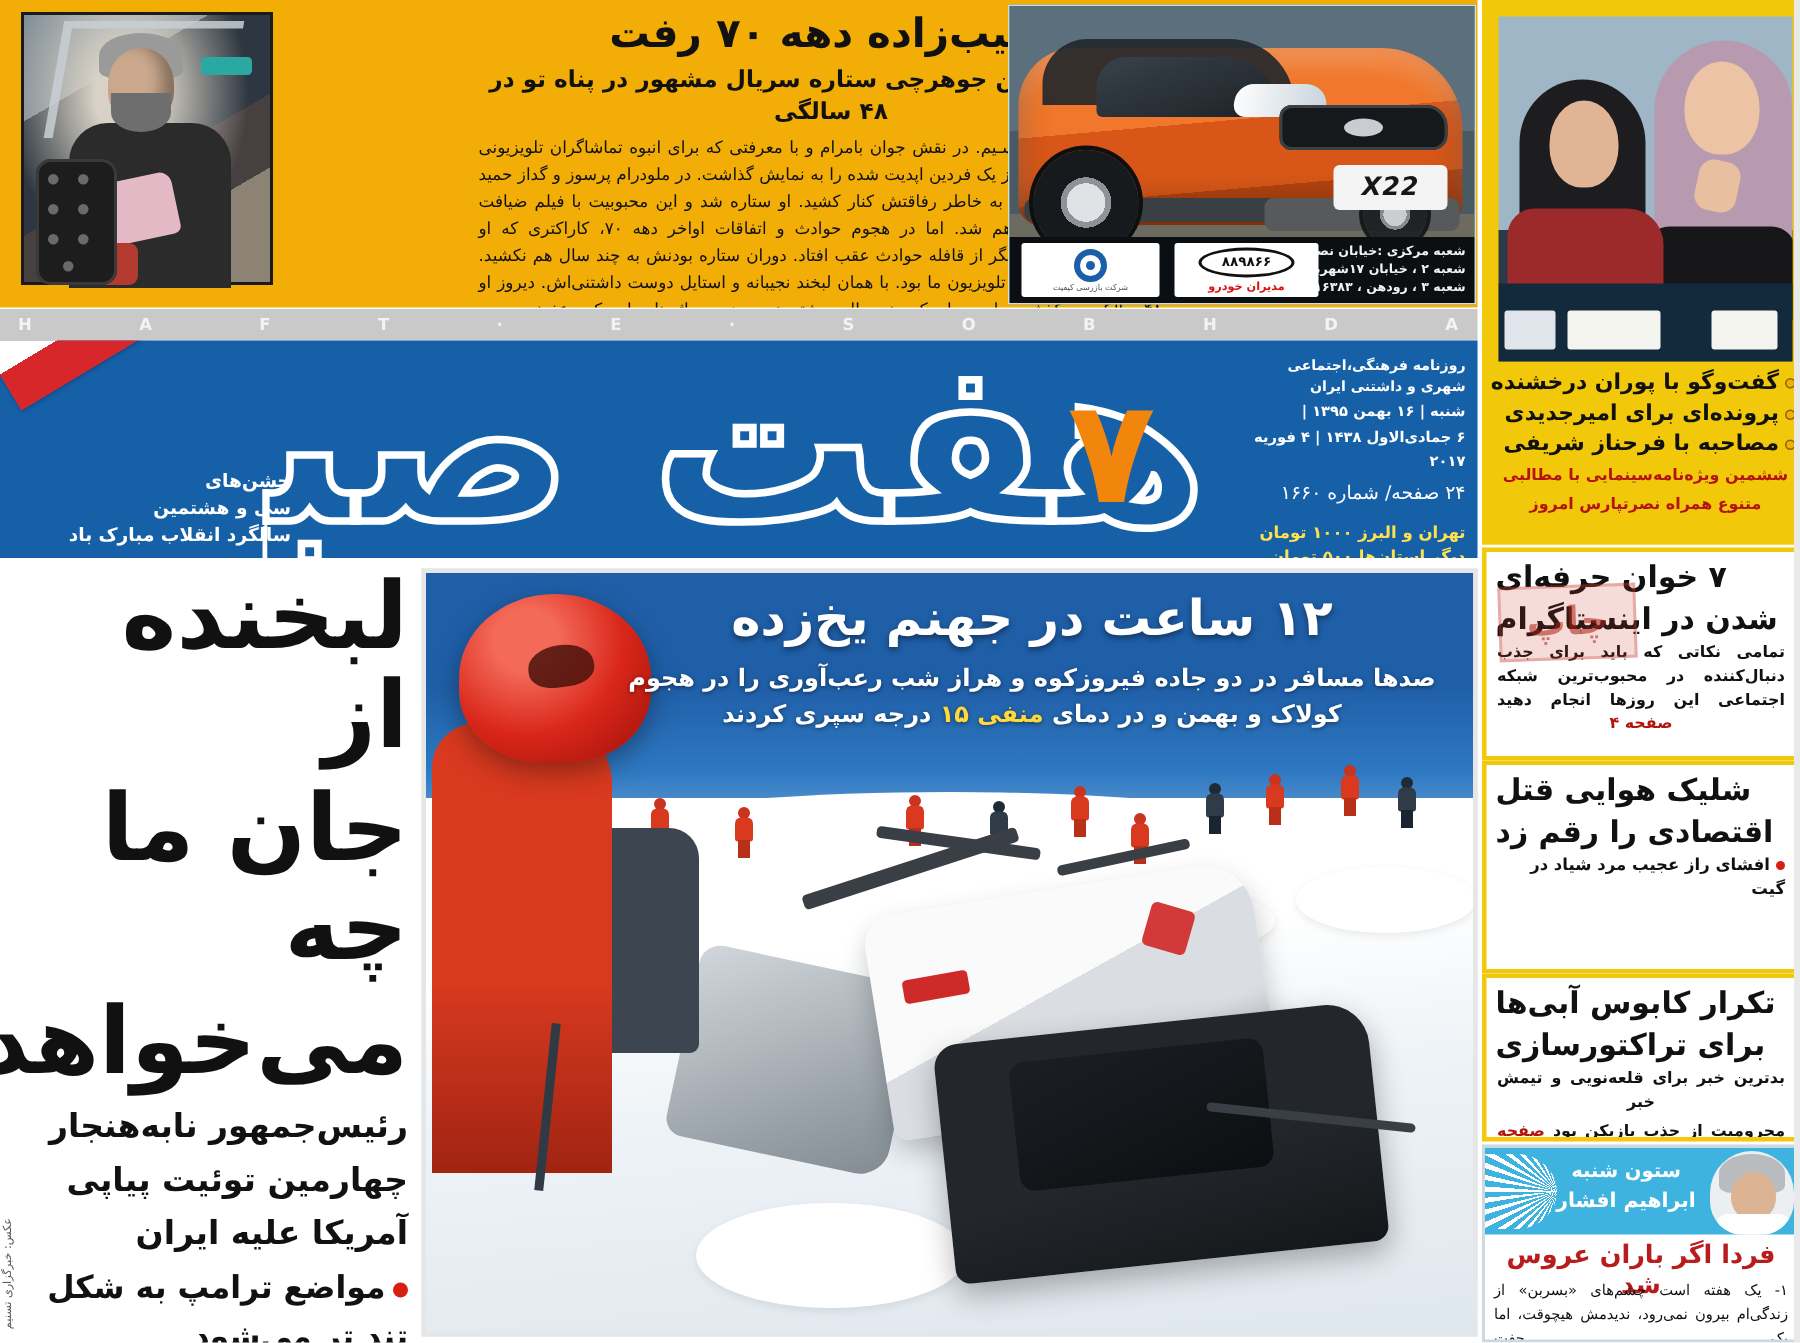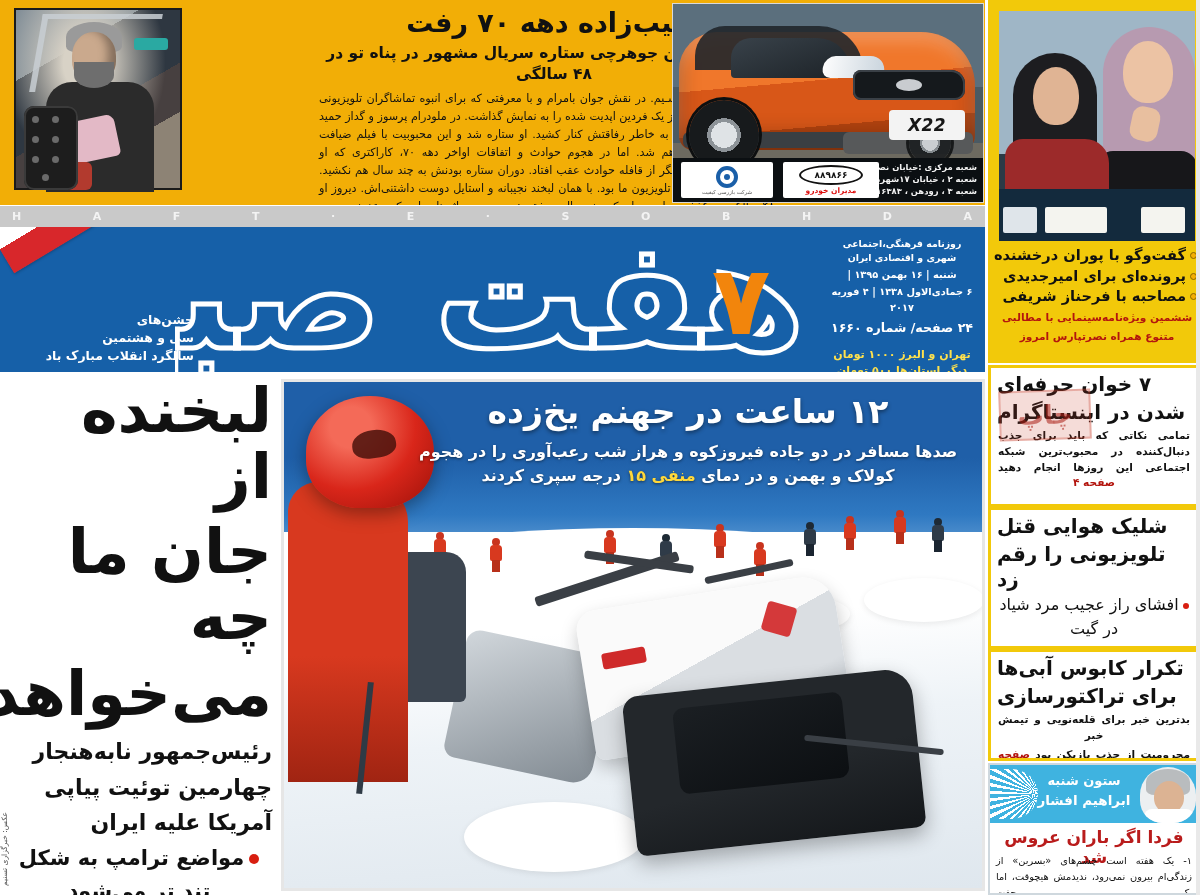--- a/index.html
+++ b/index.html
@@ -254,41 +254,41 @@
     letter-spacing:-6px;
     -webkit-text-stroke:5px #ffffff; color:transparent;
     white-space:nowrap; overflow:hidden;
   }
   .mast-seven{
     position:absolute; left:698px; top:12px; width:86px; height:124px; color:#F2850C;
     font-size:96px; font-weight:bold; line-height:124px; text-align:center;
     direction:rtl;
   }
   .mast-info{
-    position:absolute; right:8px; top:10px; width:150px; direction:rtl; text-align:center; color:#fff;
+    position:absolute; right:8px; top:10px; width:150px; direction:rtl; text-align:right; color:#fff;
   }
   .mi-1{ font-size:9.4px; line-height:1.5; font-weight:bold; }
   .mi-2{ font-size:9.8px; line-height:1.55; font-weight:bold; margin-top:2px;}
-  .mi-3{ font-size:12.6px; font-weight:bold; margin-top:5px; }
+  .mi-3{ font-size:12.6px; font-weight:normal; margin-top:5px; }
   .mi-price{ color:#FFE14D; font-size:11px; font-weight:bold; line-height:1.5; margin-top:12px; }
 
   
   .trump{
     position:absolute; left:6px; top:378px; width:266px; height:512px;
     direction:rtl; text-align:right; color:#111;
   }
   .trump-h{
     font-size:62px; font-weight:bold; line-height:1.06; letter-spacing:-2px;
     text-align:right; margin-bottom:10px;
   }
   .trump-sub{
     font-size:22px; font-weight:bold; line-height:1.36; text-align:right; margin-bottom:6px;
   }
   .trump-bullet{
-    font-size:21px; font-weight:bold; line-height:1.35; text-align:center;
+    font-size:21px; font-weight:bold; line-height:1.35; text-align:right;
     position:relative; margin-bottom:4px;
   }
   .bullet-r{
     display:inline-block; width:10px; height:10px; border-radius:50%; background:#d81e10;
     margin-left:5px; vertical-align:middle;
   }
   .photo-credit{
     position:absolute; left:-6px; bottom:4px; width:130px;
     writing-mode:vertical-rl; transform:rotate(180deg);
     font-size:7.5px; color:#555; direction:rtl;
@@ -399,21 +399,21 @@
   .sb3{ top:649px; height:112px; }
   .sb-h{
     font-size:20px; font-weight:bold; color:#111; line-height:1.22; text-align:left; padding:4px 6px 0;
   }
   .sb-t{
     font-size:10.6px; font-weight:bold; color:#111; line-height:1.5; text-align:justify; text-align-last:center;
     padding:3px 7px 0;
   }
   .ref{ color:#b3150e; }
   .sb-bul{
-    font-size:16px; font-weight:normal; color:#111; line-height:1.5; text-align:center; padding:2px 7px 0;
+    font-size:11px; font-weight:bold; color:#111; line-height:1.5; text-align:right; padding:2px 7px 0;
   }
   .bullet-sm{
     display:inline-block; width:6px; height:6px; border-radius:50%; background:#d81e10;
     margin-left:4px; vertical-align:middle;
   }
   .sb-stamp{
     position:absolute; left:8px; top:22px; width:92px; height:50px;
     background:rgba(200,60,40,.18); border:2px solid rgba(200,60,40,.30);
     color:rgba(170,30,20,.55); font-size:26px; font-weight:bold;
     display:flex; align-items:center; justify-content:center; transform:rotate(-2deg);
@@ -581,21 +581,21 @@
       <div>جشن‌های</div>
       <div>سی و هشتمین</div>
       <div>سالگرد انقلاب مبارک باد</div>
     </div>
 
     <div class="mast-logo">هفت صبح</div>
     <div class="mast-seven">۷</div>
 
     <div class="mast-info">
       <div class="mi-1">روزنامه فرهنگی،اجتماعی</div>
-      <div class="mi-1">شهری و اقتصادی ایران</div>
+      <div class="mi-1">شهری و داشتنی ایران</div>
       <div class="mi-2">شنبه | ۱۶ بهمن ۱۳۹۵ |</div>
       <div class="mi-2">۶ جمادی‌الاول ۱۴۳۸ | ۴ فوریه ۲۰۱۷</div>
       <div class="mi-3">۲۴ صفحه/ شماره ۱۶۶۰</div>
       <div class="mi-price">تهران و البرز ۱۰۰۰ تومان</div>
       <div class="mi-price" style="margin-top:0">دیگر استان‌ها ۵۰۰ تومان</div>
     </div>
   </div>
 
   <div class="trump">
     <div class="trump-h">لبخنده از</div>
@@ -707,21 +707,21 @@
 
   <div class="sb-box sb1">
     <div class="sb-stamp">چاپ</div>
     <div class="sb-h">۷ خوان حرفه‌ای</div>
     <div class="sb-h">شدن در اینستاگرام</div>
     <div class="sb-t"><span>تمامی نکاتی که باید برای جذب دنبال‌کننده در محبوب‌ترین شبکه اجتماعی این روزها انجام دهید</span> <span class="ref">صفحه ۴</span></div>
   </div>
 
   <div class="sb-box sb2">
     <div class="sb-h">شلیک هوایی قتل</div>
-    <div class="sb-h">تلویزیونی را رقم زد</div>
+    <div class="sb-h">اقتصادی را رقم زد</div>
     <div class="sb-bul">
       <span class="bullet-sm"></span><span>افشای راز عجیب مرد شیاد در گیت</span>
     </div>
   </div>
 
   <div class="sb-box sb3">
     <div class="sb-h">تکرار کابوس آبی‌ها</div>
     <div class="sb-h">برای تراکتورسازی</div>
     <div class="sb-t">بدترین خبر برای قلعه‌نویی و تیمش خبر</div>
     <div class="sb-t"><span>محرومیت از جذب بازیکن بود</span> <span class="ref">صفحه ۱۴</span></div>

